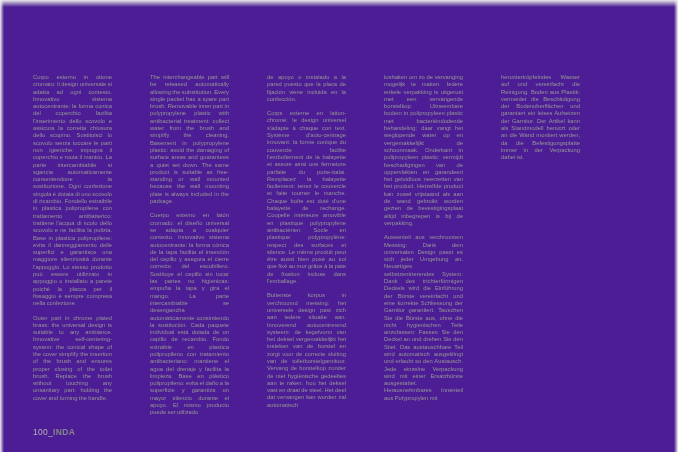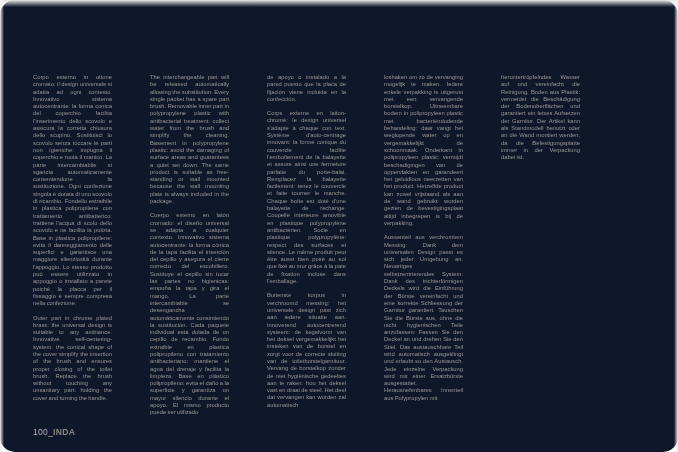--- a/index.html
+++ b/index.html
@@ -7,22 +7,21 @@
     width: 678px;
     height: 452px;
     background: #ffffff;
     position: relative;
     overflow: hidden;
     font-family: "Liberation Sans", sans-serif;
   }
   .page {
     position: absolute;
     inset: 0;
-    background: #0f172a;
-    border-radius: 15px;
+    background: #4c1d95;
   }
   .edge-top {
     position: absolute;
     top: 0; left: 0;
     width: 100%; height: 7px;
     background: linear-gradient(to bottom, #e8e8e8, rgba(255,255,255,0));
   }
   .edge-left {
     position: absolute;
     top: 0; left: 0;

